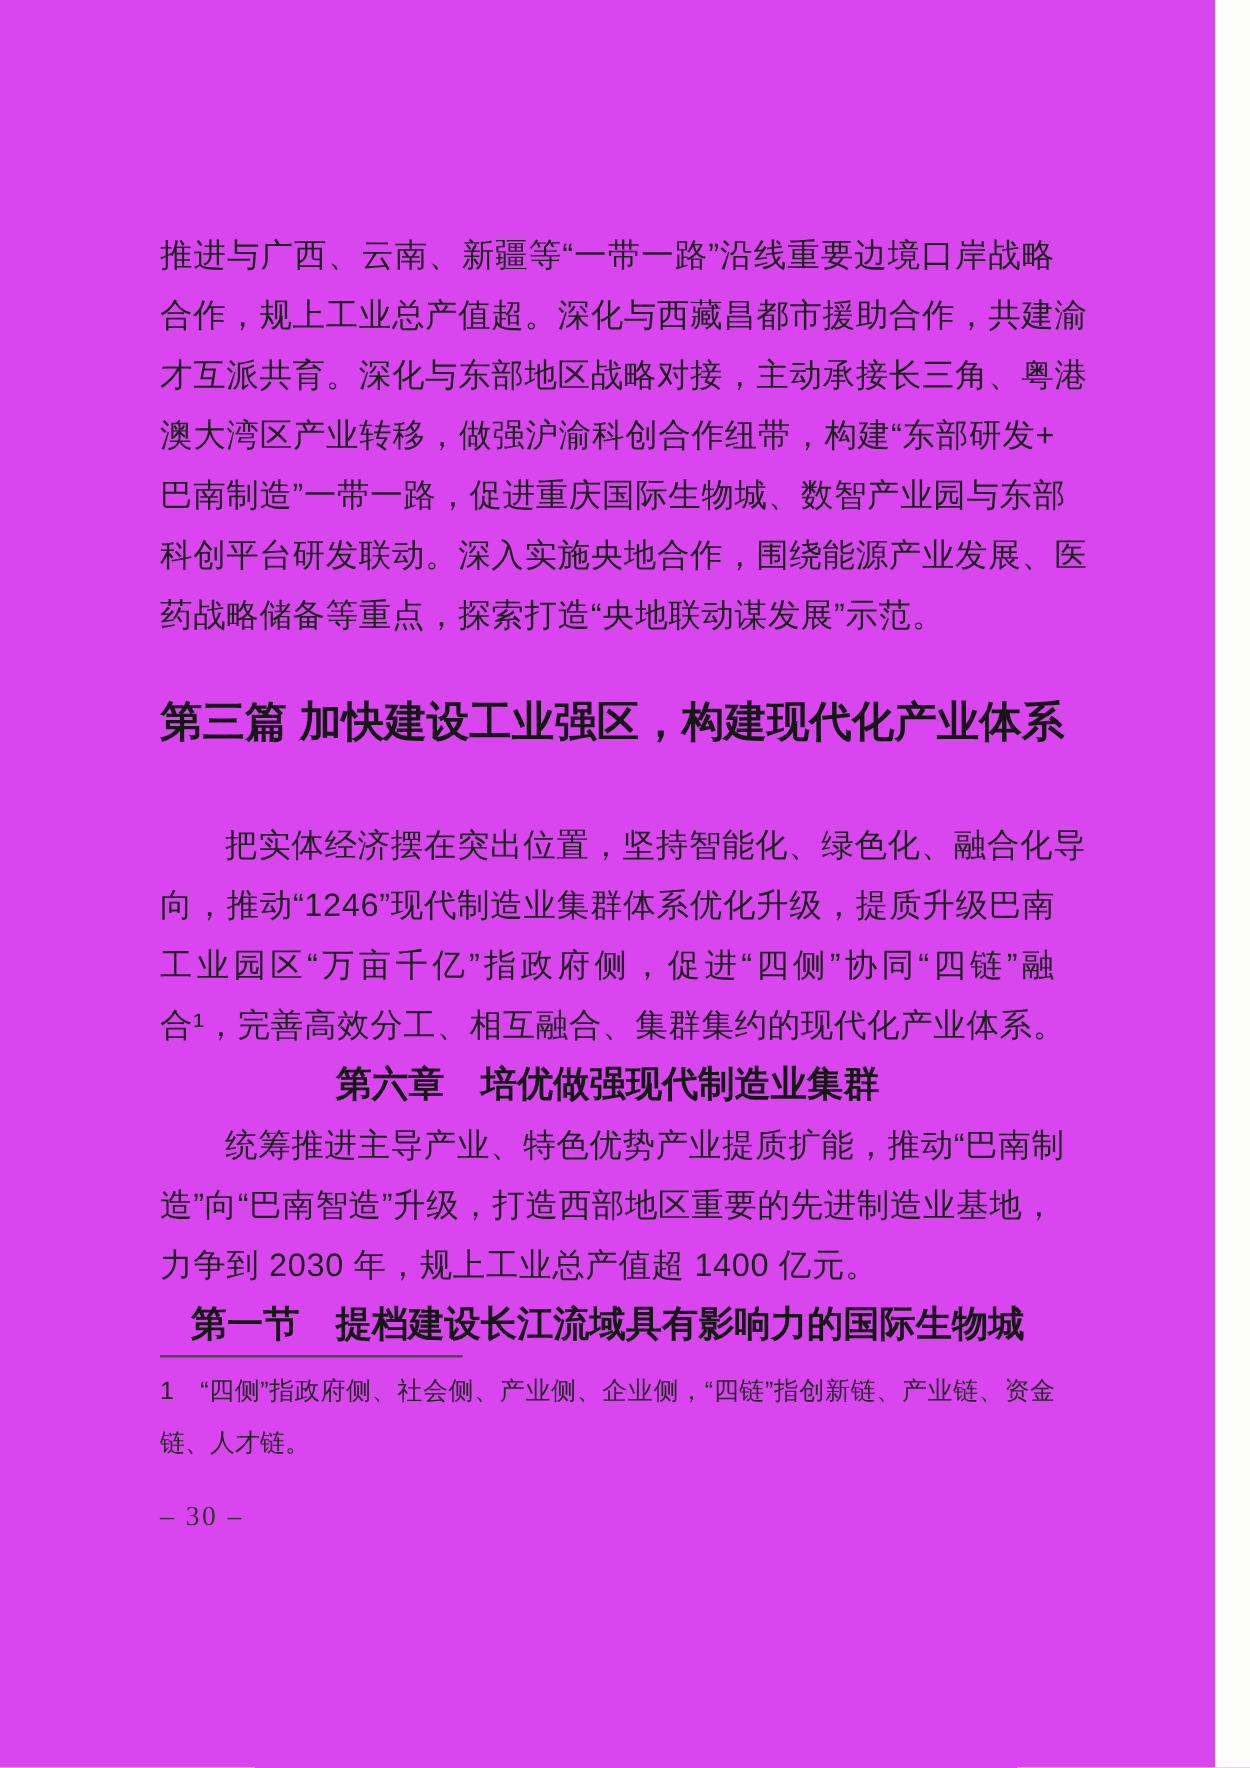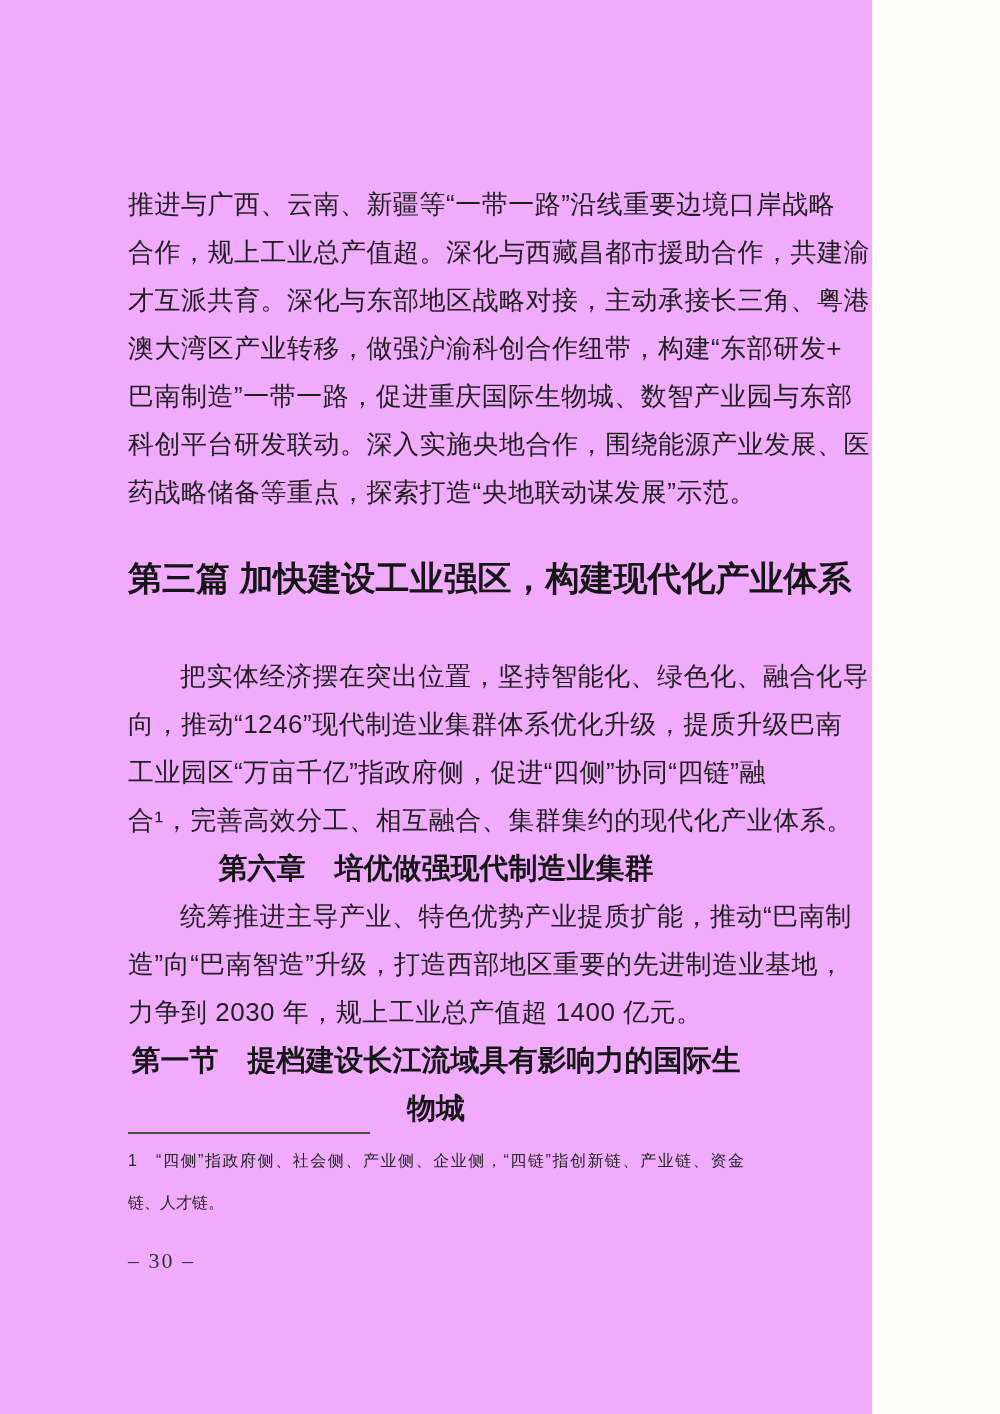--- a/index.html
+++ b/index.html
@@ -1,21 +1,21 @@
 <!DOCTYPE html>
 <html><head>
 <meta charset="utf-8">
 <style>
   * { margin: 0; padding: 0; box-sizing: border-box; }
   html, body { background: #fcfcfa; }
   .page {
     position: relative;
-    width: 872px;
+    width: 972px;
     height: 1414px;
-    background: #f0abfc;
+    background: #d946ef;
     color: #1f1f1f;
     font-family: "Liberation Sans", sans-serif;
     overflow: hidden;
   }
   .content {
     padding: 180px 128px 0 128px;
   }
   
   .p-line {
     font-size: 26px;
@@ -58,21 +58,21 @@
   }
   .footnote-divider {
     width: 242px;
     border-top: 2px solid #4a4a4a;
     height: 0;
   }
   .footnote {
     padding-top: 6px;
   }
   .fn-line {
-    font-size: 16px;
+    font-size: 20px;
     line-height: 42px;
     text-align: justify;
     text-align-last: justify;
     white-space: nowrap;
     color: #252525;
   }
   .fn-line.last {
     text-align-last: left;
   }
   .page-number {

